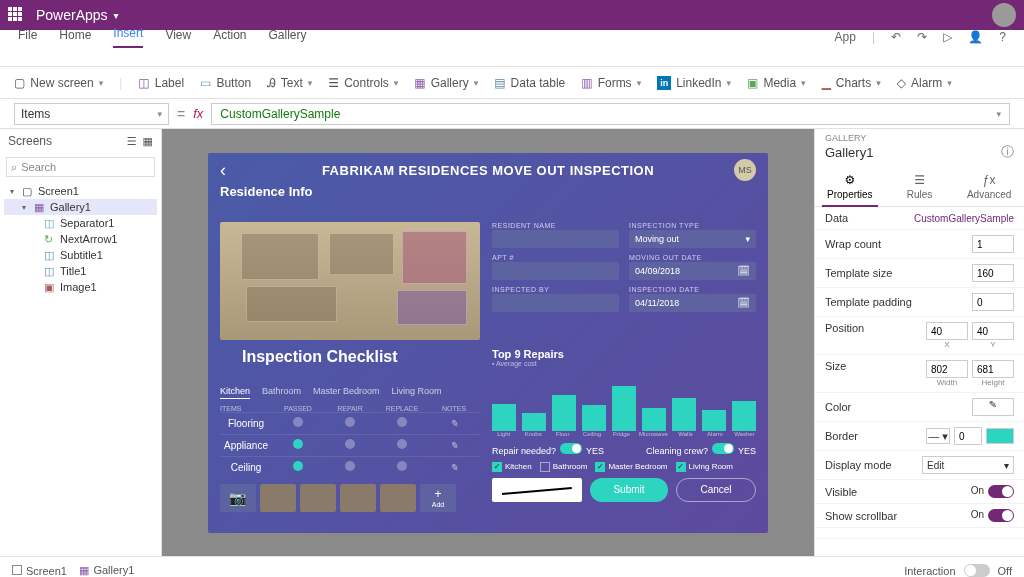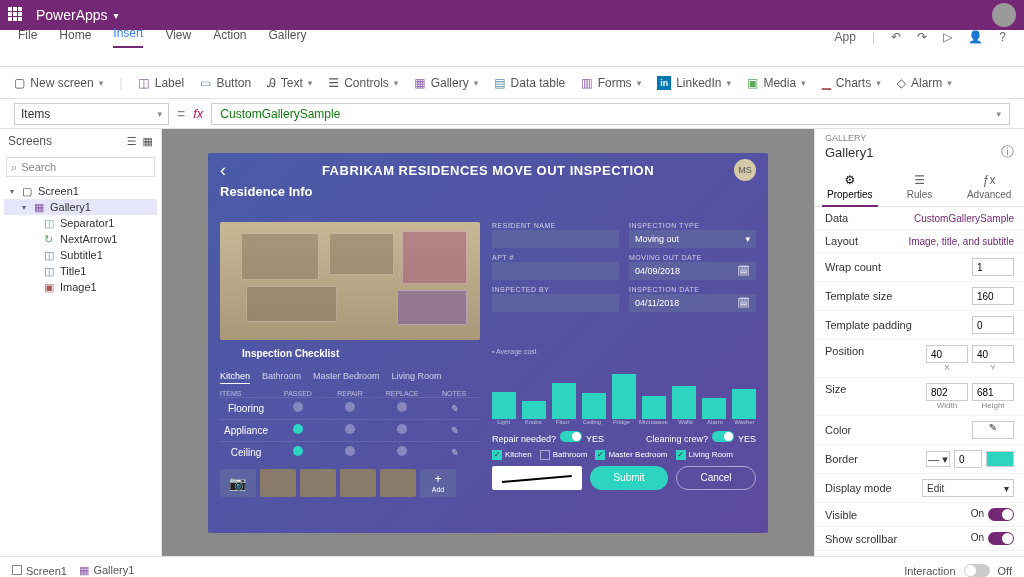--- a/index.html
+++ b/index.html
@@ -60,21 +60,21 @@
 .pv-floorplan-cap { position: absolute; bottom: 0; left: 0; right: 0; background: rgba(0,0,0,0.4); padding: 4px 8px; font-size: 10px; }
 .pv-form { flex: 1; display: flex; flex-direction: column; gap: 2px; }
 .pv-form-row { display: flex; gap: 10px; }
 .pv-form-col { flex: 1; }
 .pv-label { font-size: 7px; color: rgba(255,255,255,0.7); text-transform: uppercase; letter-spacing: 0.5px; margin-bottom: 1px; }
 .pv-input { height: 18px; background: rgba(100,110,160,0.6); border-radius: 2px; display: flex; align-items: center; padding: 0 6px; font-size: 9px; justify-content: space-between; }
 .pv-input .cal { font-size: 10px; }
 
 .pv-row2 { display: flex; gap: 12px; margin-top: 8px; flex: 1; }
 .pv-check { width: 260px; }
-.pv-check-title { font-size: 10px; font-weight: 600; margin-bottom: 12px; padding-left: 22px; }
+.pv-check-title { font-size: 16px; font-weight: 600; margin-bottom: 20px; padding-left: 22px; }
 .pv-tabs { display: flex; gap: 12px; font-size: 9px; color: rgba(255,255,255,0.7); margin-bottom: 6px; }
 .pv-tabs .act { color: #fff; border-bottom: 1px solid #fff; padding-bottom: 2px; }
 .pv-th { display: flex; font-size: 7px; color: rgba(255,255,255,0.6); text-transform: uppercase; }
 .pv-th span:nth-child(1){ width: 72px; } .pv-th span { flex: 1; text-align: center; } .pv-th span:first-child { text-align: left; }
 .pv-tr { display: flex; align-items: center; height: 22px; border-top: 1px solid rgba(255,255,255,0.1); }
 .pv-tr span:first-child { width: 72px; font-size: 10px; }
 .pv-tr span { flex: 1; text-align: center; }
 .dot { width: 10px; height: 10px; border-radius: 50%; background: rgba(255,255,255,0.3); display: inline-block; }
 .dot.on { background: #2dd4bf; }
 .editico { font-size: 10px; color: rgba(255,255,255,0.6); }
@@ -397,20 +397,21 @@
             <div class="thumb cam">📷</div>
             <div class="thumb"></div>
             <div class="thumb"></div>
             <div class="thumb"></div>
             <div class="thumb"></div>
             <div class="thumb add">+<small>Add</small></div>
           </div>
         </div>
 
         <div class="pv-repairs">
+          <div class="pv-rep-title">Top 9 Repairs</div>
           <div class="pv-rep-sub">▪ Average cost</div>
           <div class="bars">
             <div class="bar" style="height:45%"></div>
               <div class="bar" style="height:30%"></div>
               <div class="bar" style="height:60%"></div>
               <div class="bar" style="height:42%"></div>
               <div class="bar" style="height:75%"></div>
               <div class="bar" style="height:38%"></div>
               <div class="bar" style="height:55%"></div>
               <div class="bar" style="height:35%"></div>
@@ -469,24 +470,20 @@
       <div class="rp-tab act"><span class="tico2">⚙</span><span>Properties</span></div>
       <div class="rp-tab"><span class="tico2">☰</span><span>Rules</span></div>
       <div class="rp-tab"><span class="tico2">ƒx</span><span>Advanced</span></div>
     </div>
     <div class="rp-body">
       <div class="rp-row">
           <span>Data</span>
           <span class="rp-link">CustomGallerySample</span>
         </div>
       <div class="rp-row">
-          <span>Layout</span>
-          <span class="rp-link">Image, title, and subtitle</span>
-        </div>
-      <div class="rp-row">
           <span>Wrap count</span>
           <input class="rp-inp" value="1" style="">
         </div>
       <div class="rp-row">
           <span>Template size</span>
           <input class="rp-inp" value="160" style="">
         </div>
       <div class="rp-row">
           <span>Template padding</span>
           <input class="rp-inp" value="0" style="">

